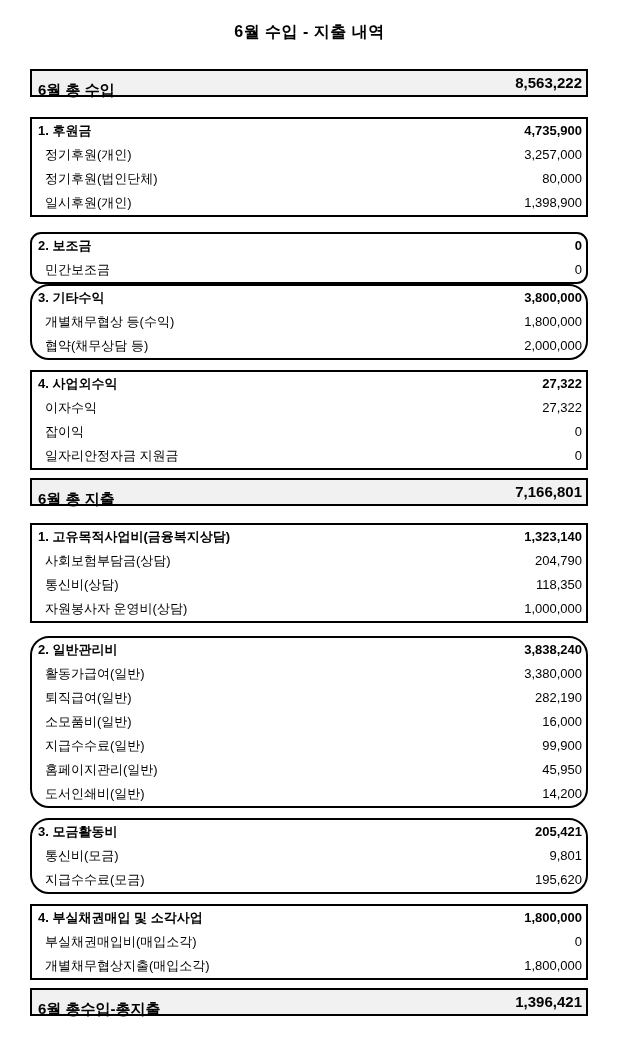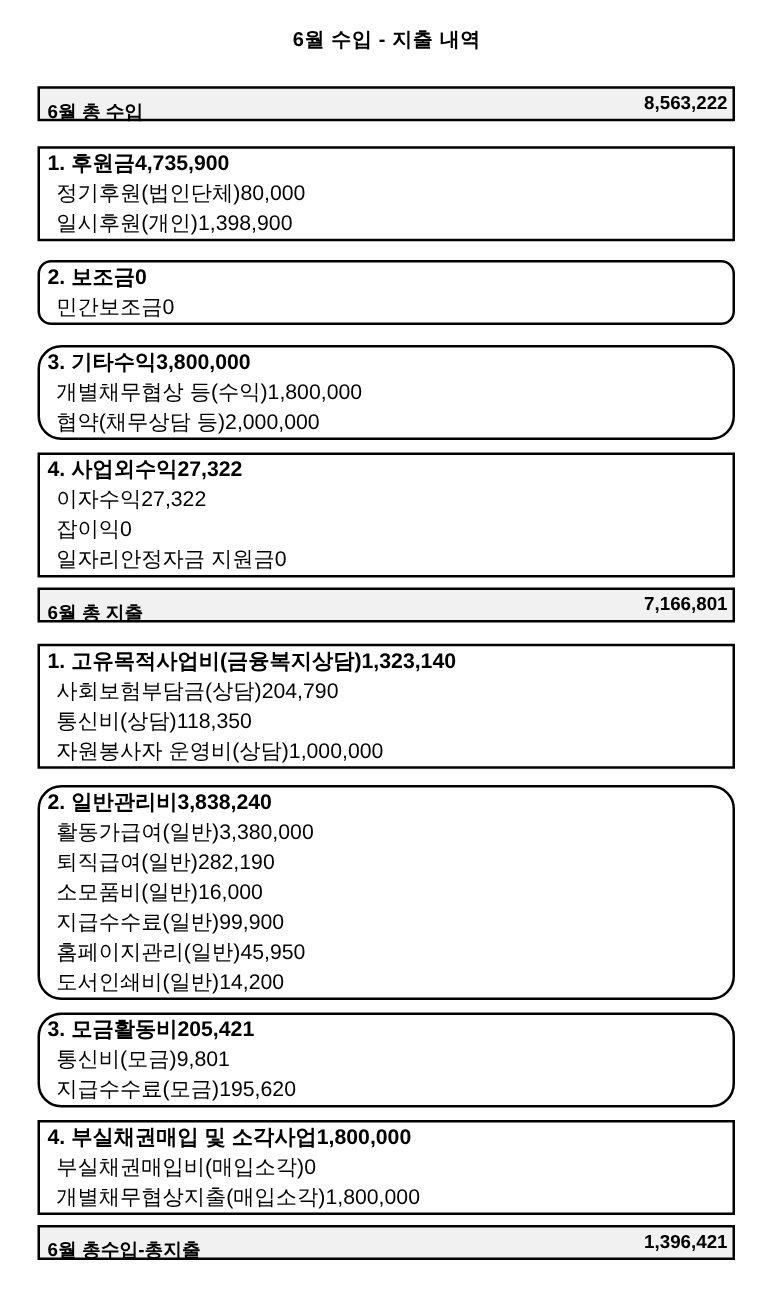--- a/index.html
+++ b/index.html
@@ -41,34 +41,35 @@
   }
   .total-row .t-label { padding-left: 6px; white-space: nowrap; margin-top: 13px; }
   .total-row .t-value { padding-right: 4px; white-space: nowrap; }
   
   .section {
     border: 2px solid #000000;
     background: #ffffff;
   }
   .row {
     display: flex;
+    justify-content: space-between;
     align-items: center;
     height: 24px;
     line-height: 24px;
-    font-size: 17px;
+    font-size: 13px;
   }
   .row.header { font-weight: bold; }
   .row.header .label { padding-left: 6px; }
   .row.item .label { padding-left: 13px; }
   .row .label { white-space: nowrap; }
   .row .value { padding-right: 4px; white-space: nowrap; }
   
   .mb8  { margin-bottom: 8px; }
   .mb10 { margin-bottom: 10px; border-radius: 19px; }
-  .mb12 { margin-bottom: 16px; border-radius: 11px; }
+  .mb12 { margin-bottom: 0; border-radius: 11px; }
   .mb13 { margin-bottom: 13px; }
   .mb15 { margin-bottom: 15px; }
   .mb17 { margin-bottom: 17px; }
   .mb20 { margin-bottom: 20px; }
 </style>
 </head>
 <body>
 
 <div class="page">
   <h1 class="page-title">6월 수입 - 지출 내역</h1>
@@ -79,20 +80,24 @@
       <span class="t-label">6월 총 수입</span>
       <span class="t-value">8,563,222</span>
     </div>
 
     <div class="section mb15">
       <div class="row header">
         <span class="label">1. 후원금</span>
         <span class="value">4,735,900</span>
       </div>
       <div class="row item">
+        <span class="label">정기후원(개인)</span>
+        <span class="value">3,257,000</span>
+      </div>
+      <div class="row item">
         <span class="label">정기후원(법인단체)</span>
         <span class="value">80,000</span>
       </div>
       <div class="row item">
         <span class="label">일시후원(개인)</span>
         <span class="value">1,398,900</span>
       </div>
     </div>
 
     <div class="section mb12">

